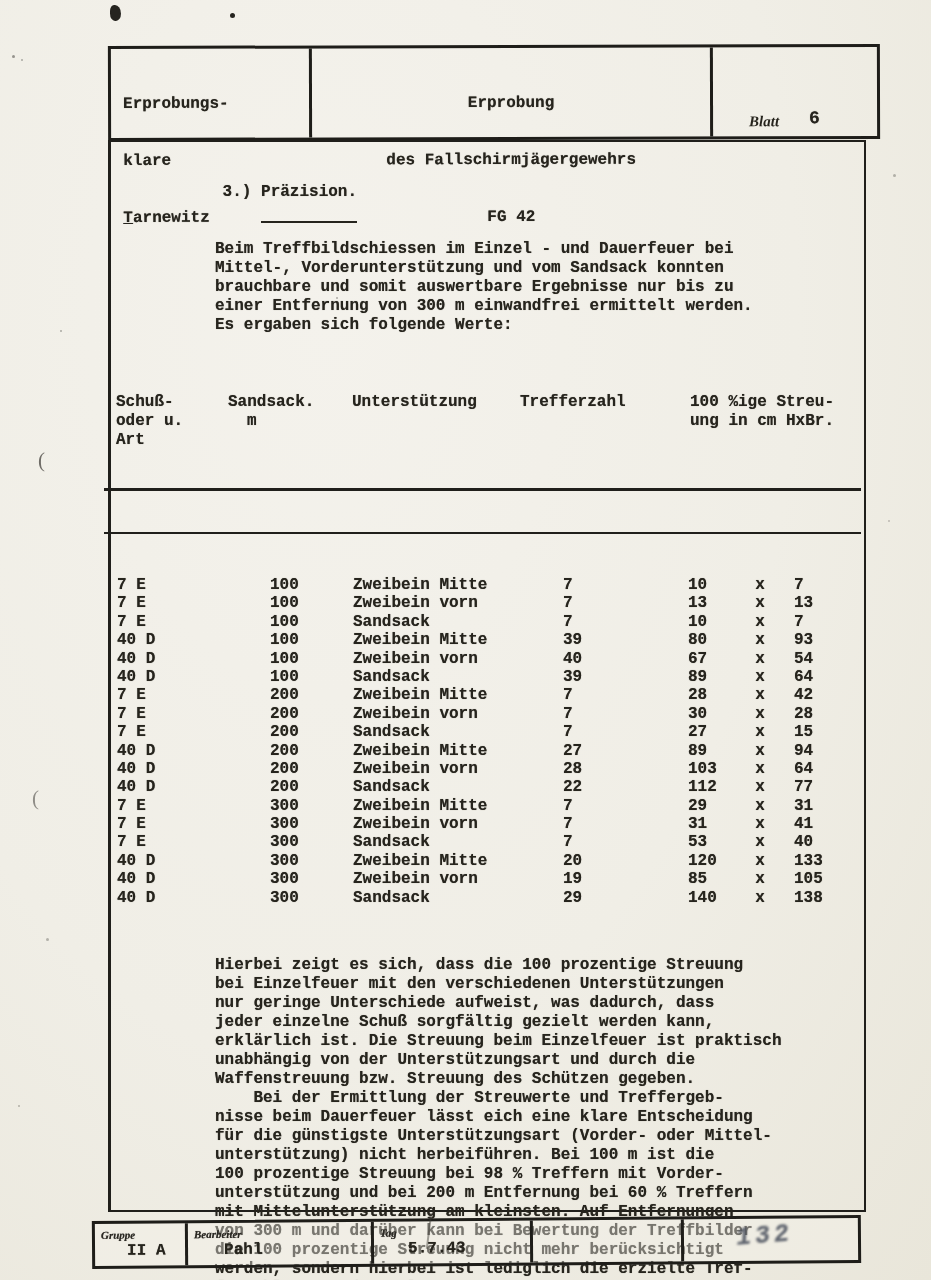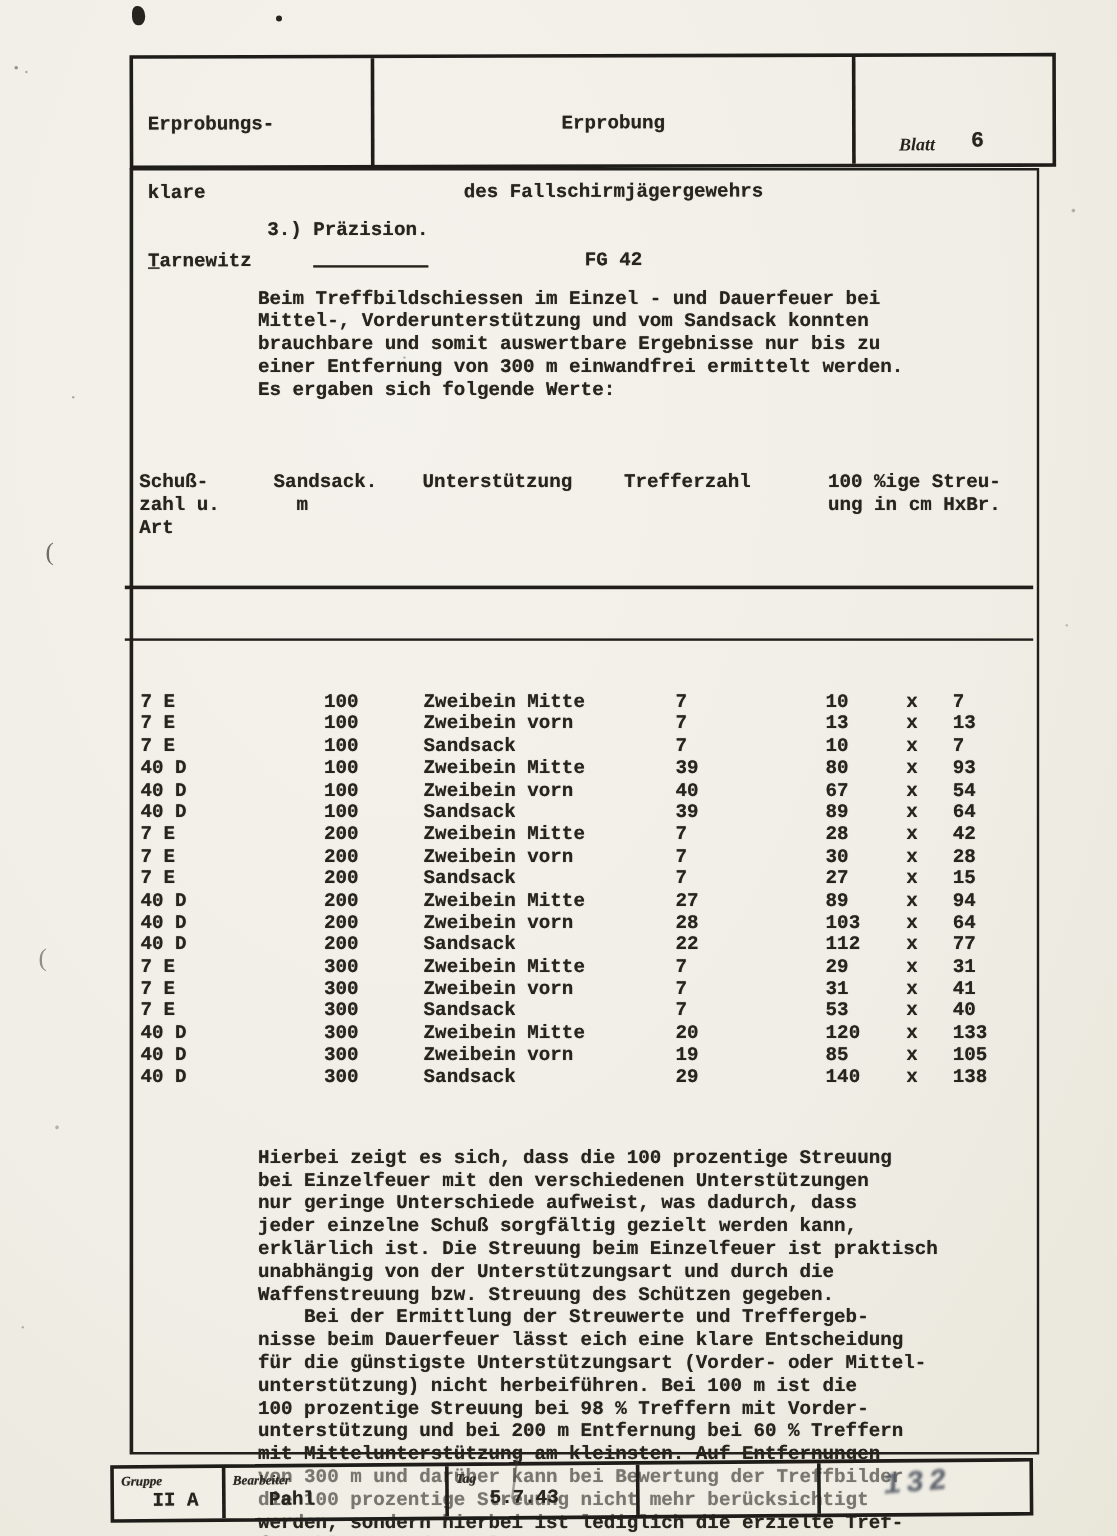--- a/index.html
+++ b/index.html
@@ -123,21 +123,21 @@
 
     <div class="section-heading typed">
       <span>3.)</span><span> </span><span class="heading-title">Präzision.</span>
     </div>
 
     <div id="para-intro" class="typed"><div class="para"><div class="tline">Beim Treffbildschiessen im Einzel - und Dauerfeuer bei</div><div class="tline">Mittel-, Vorderunterstützung und vom Sandsack konnten</div><div class="tline">brauchbare und somit auswertbare Ergebnisse nur bis zu</div><div class="tline">einer Entfernung von 300 m einwandfrei ermittelt werden.</div><div class="tline">Es ergaben sich folgende Werte:</div></div></div>
 
     <div class="table-block typed">
       <div class="tbl-head">
         <span class="th" style="left:2px;top:0">Schuß-</span>
-        <span class="th" style="left:2px;top:19px">zahl u.</span>
+        <span class="th" style="left:2px;top:19px">oder u.</span>
         <span class="th" style="left:2px;top:38px">Art</span>
         <span class="th" style="left:114px;top:0">Sandsack.</span>
         <span class="th" style="left:133px;top:19px">m</span>
         <span class="th" style="left:238px;top:0">Unterstützung</span>
         <span class="th" style="left:406px;top:0">Trefferzahl</span>
         <span class="th" style="left:576px;top:0">100 %ige Streu-</span>
         <span class="th" style="left:576px;top:19px">ung in cm HxBr.</span>
       </div>
       <div class="dbl-line"></div>
       <div class="dbl-line second"></div>

